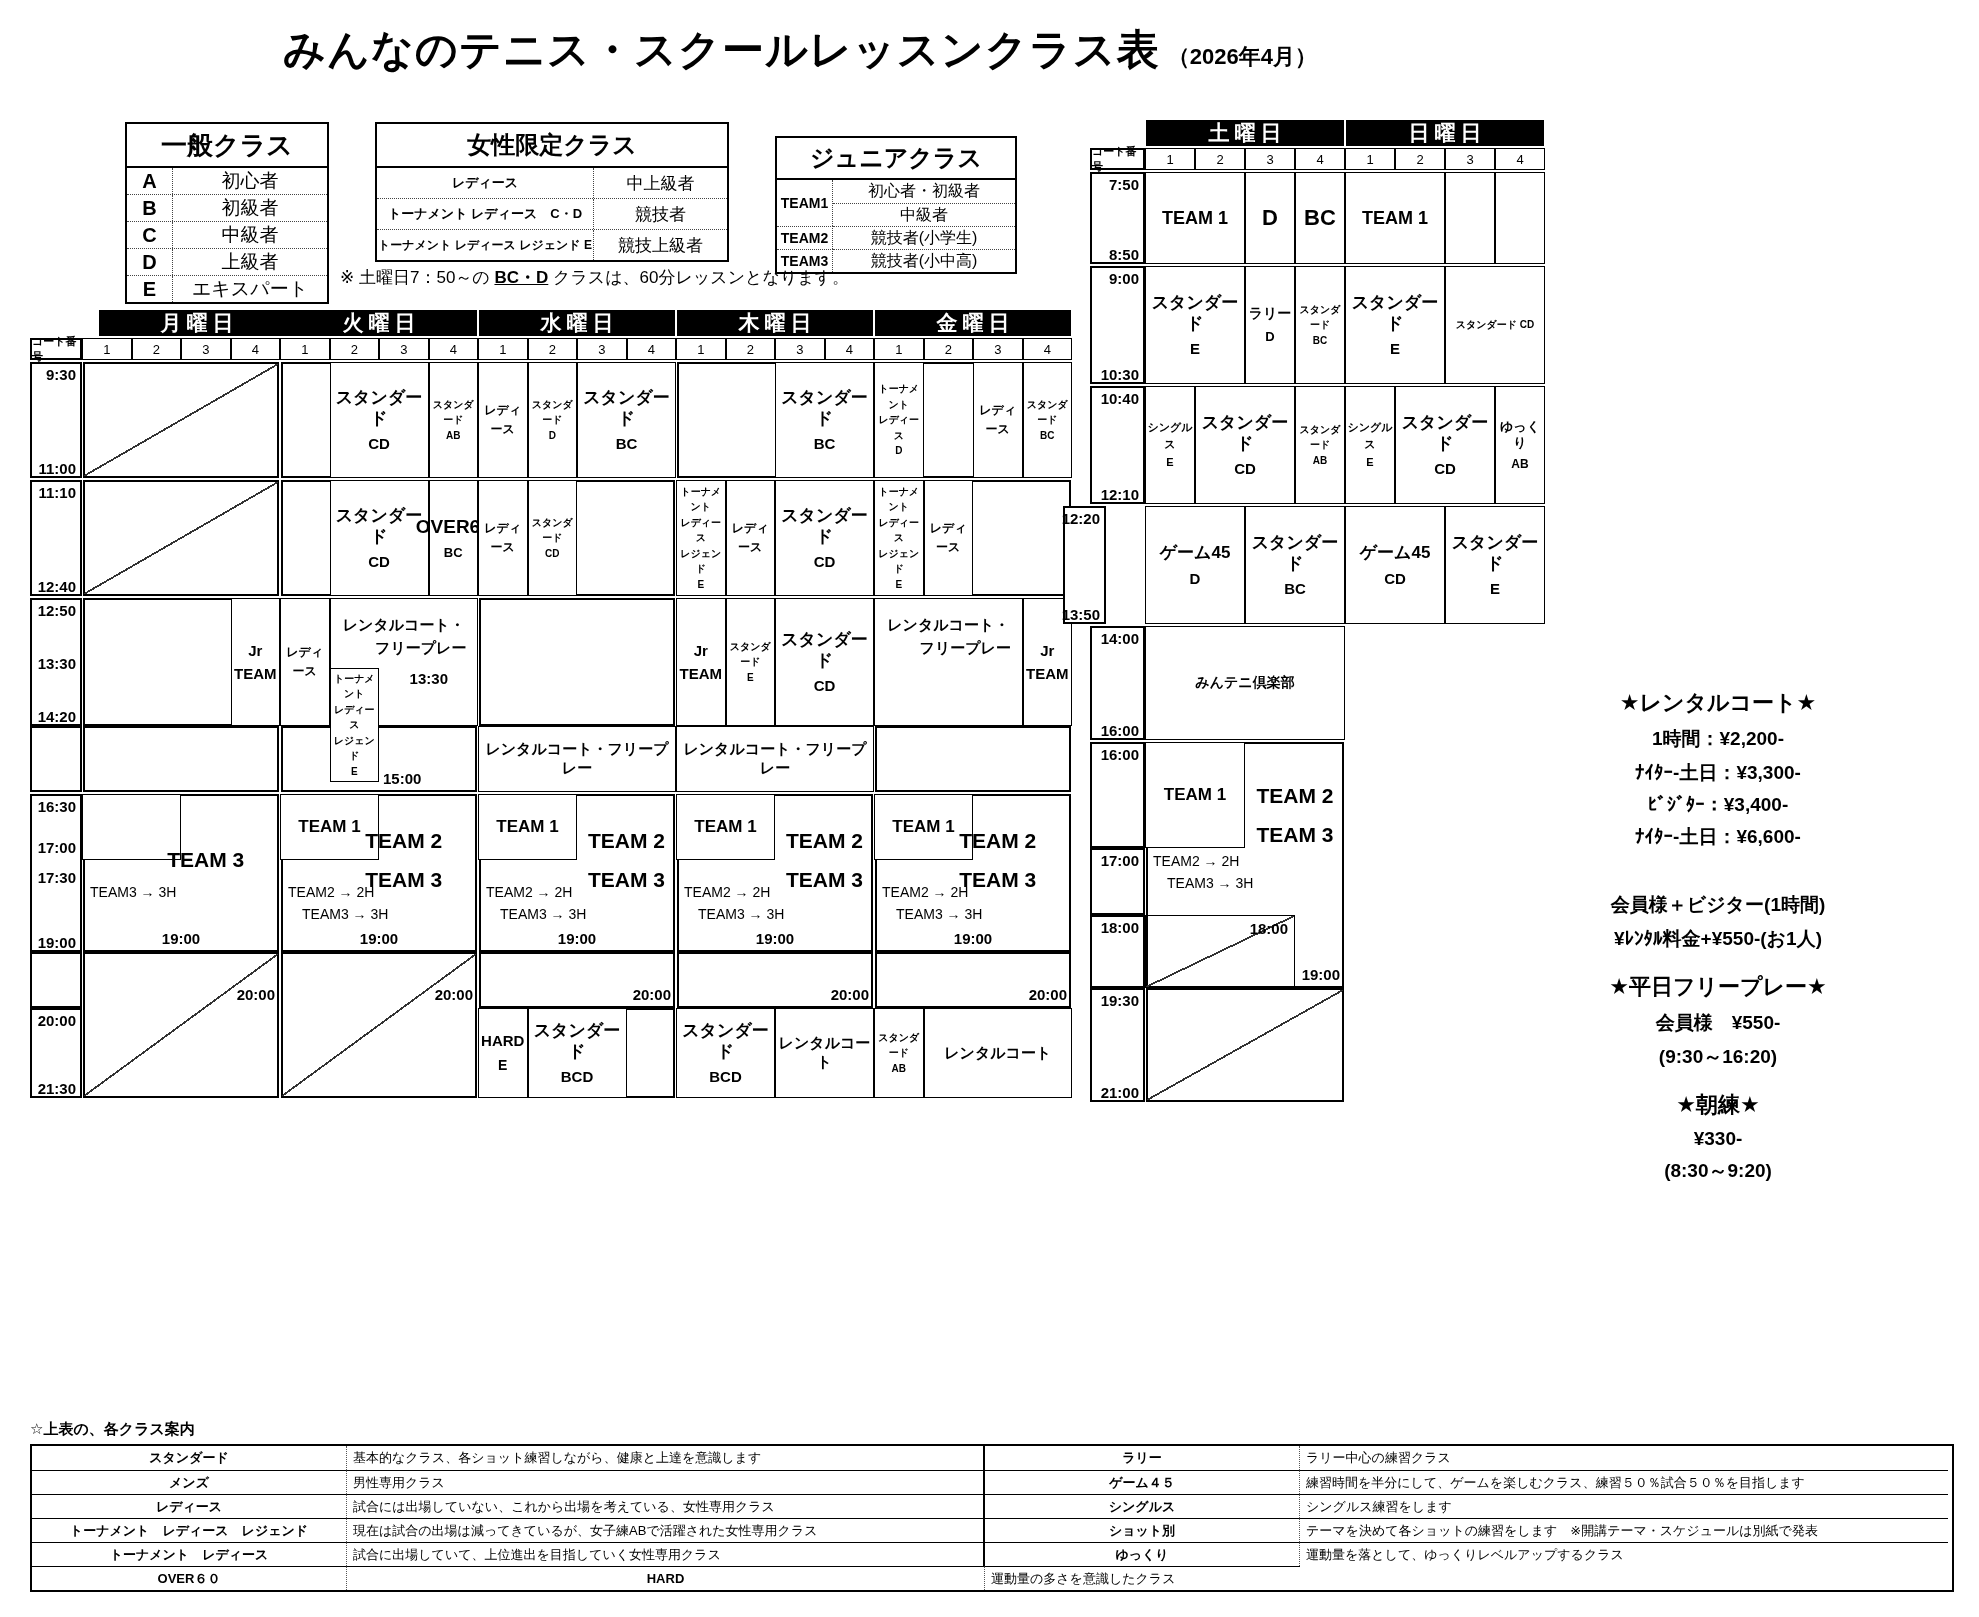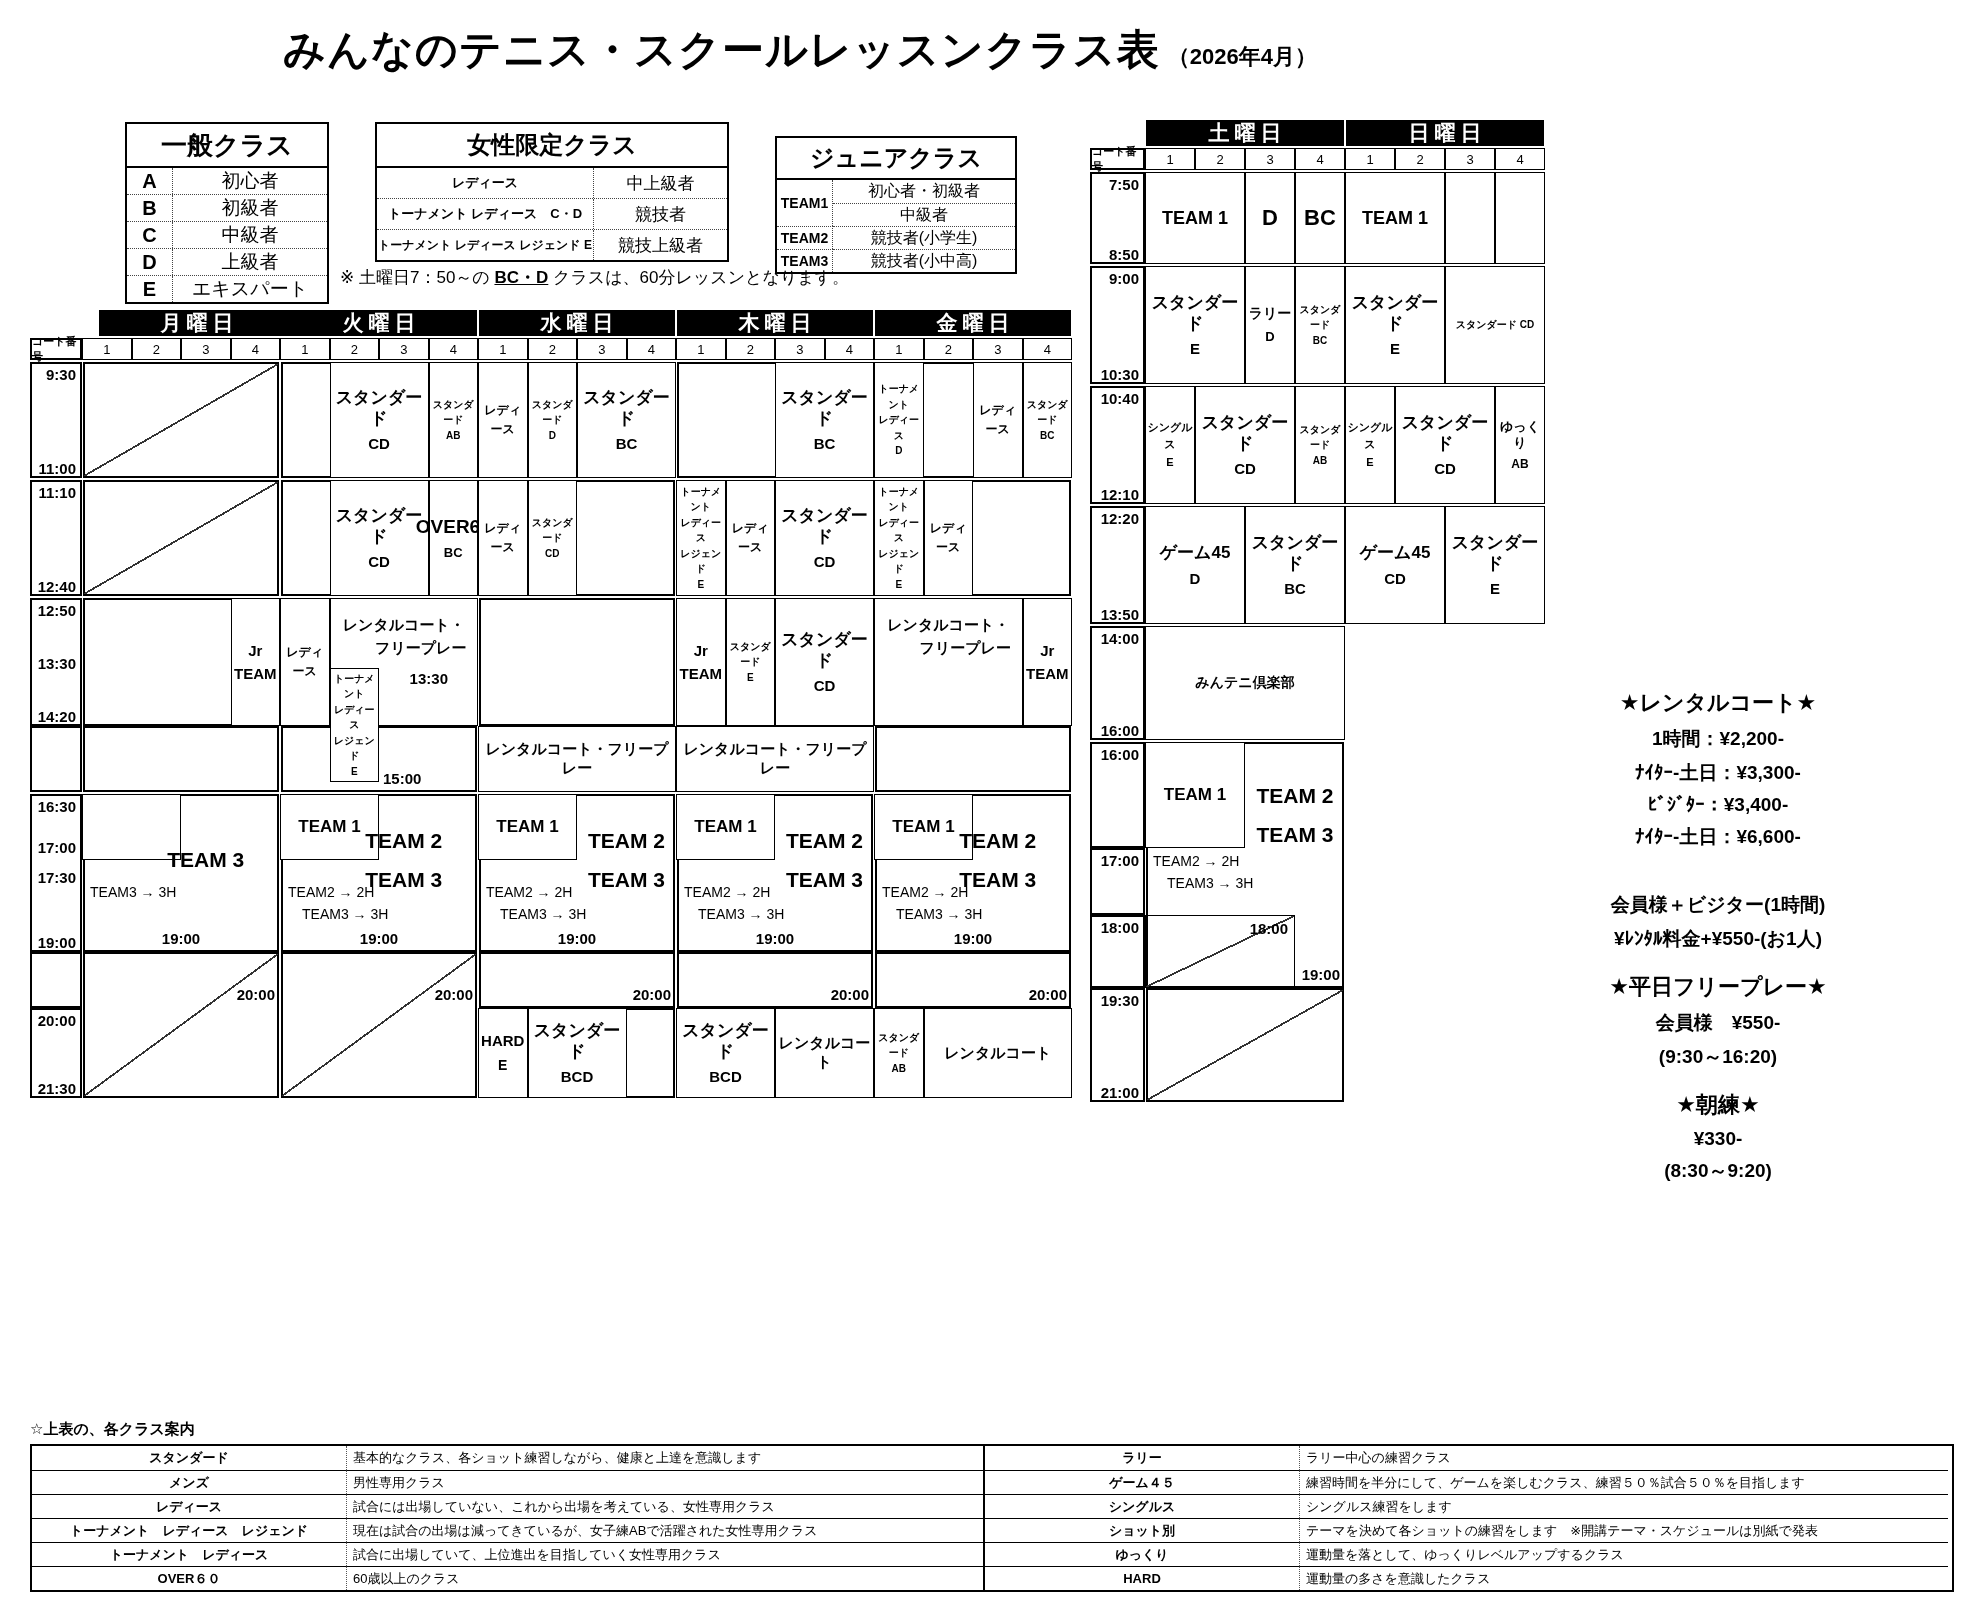--- a/index.html
+++ b/index.html
@@ -151,21 +151,20 @@
       <div class="gcell gdesc">シングルス練習をします</div>
       <div class="gcell gname">トーナメント　レディース　レジェンド</div>
       <div class="gcell gdesc gdesc-l">現在は試合の出場は減ってきているが、女子練ABで活躍された女性専用クラス</div>
       <div class="gcell gname">ショット別</div>
       <div class="gcell gdesc">テーマを決めて各ショットの練習をします　※開講テーマ・スケジュールは別紙で発表</div>
       <div class="gcell gname">トーナメント　レディース</div>
       <div class="gcell gdesc gdesc-l">試合に出場していて、上位進出を目指していく女性専用クラス</div>
       <div class="gcell gname">ゆっくり</div>
       <div class="gcell gdesc">運動量を落として、ゆっくりレベルアップするクラス</div>
       <div class="gcell gname">OVER６０</div>
-      <div class="gcell gdesc gdesc-l">60歳以上のクラス</div>
       <div class="gcell gname">HARD</div>
       <div class="gcell gdesc">運動量の多さを意識したクラス</div>
     </div>
 
 <div class="abs daybar" style="left: 83px; top: 310px; width: 196px; height: 26px; margin-left: 16px;">月曜日</div>
     <div class="abs courtnum" style="left: 82px; top: 338px; width: 49.5px; height: 22px;">1</div>
     <div class="abs courtnum" style="left: 131.5px; top: 338px; width: 49.5px; height: 22px;">2</div>
     <div class="abs courtnum" style="left: 181px; top: 338px; width: 49.5px; height: 22px;">3</div>
     <div class="abs courtnum" style="left: 230.5px; top: 338px; width: 49.5px; height: 22px;">4</div>
     <div class="abs daybar" style="left: 281px; top: 310px; width: 196px; height: 26px;">火曜日</div>
@@ -467,21 +466,21 @@
       <div class="timelabel" style="top: 72px;">8:50</div>
     </div>
     <div class="abs timebox" style="left: 1090px; top: 266px; width: 55px; height: 118px; position: absolute;">
       <div class="timelabel" style="top: 2px;">9:00</div>
       <div class="timelabel" style="top: 98px;">10:30</div>
     </div>
     <div class="abs timebox" style="left: 1090px; top: 386px; width: 55px; height: 118px; position: absolute;">
       <div class="timelabel" style="top: 2px;">10:40</div>
       <div class="timelabel" style="top: 98px;">12:10</div>
     </div>
-    <div class="abs timebox" style="left: 1090px; top: 506px; width: 55px; height: 118px; position: absolute;">
+    <div class="abs timebox" style="left: 1063px; top: 506px; width: 43px; height: 118px; position: absolute;">
       <div class="timelabel" style="top: 2px;">12:20</div>
       <div class="timelabel" style="top: 98px;">13:50</div>
     </div>
     <div class="abs timebox" style="left: 1090px; top: 626px; width: 55px; height: 114px; position: absolute;">
       <div class="timelabel" style="top: 2px;">14:00</div>
       <div class="timelabel" style="top: 94px;">16:00</div>
     </div>
     <div class="abs timebox" style="left: 1090px; top: 742px; width: 55px; height: 106px; position: absolute;">
       <div class="timelabel" style="top: 2px;">16:00</div>
     </div>

